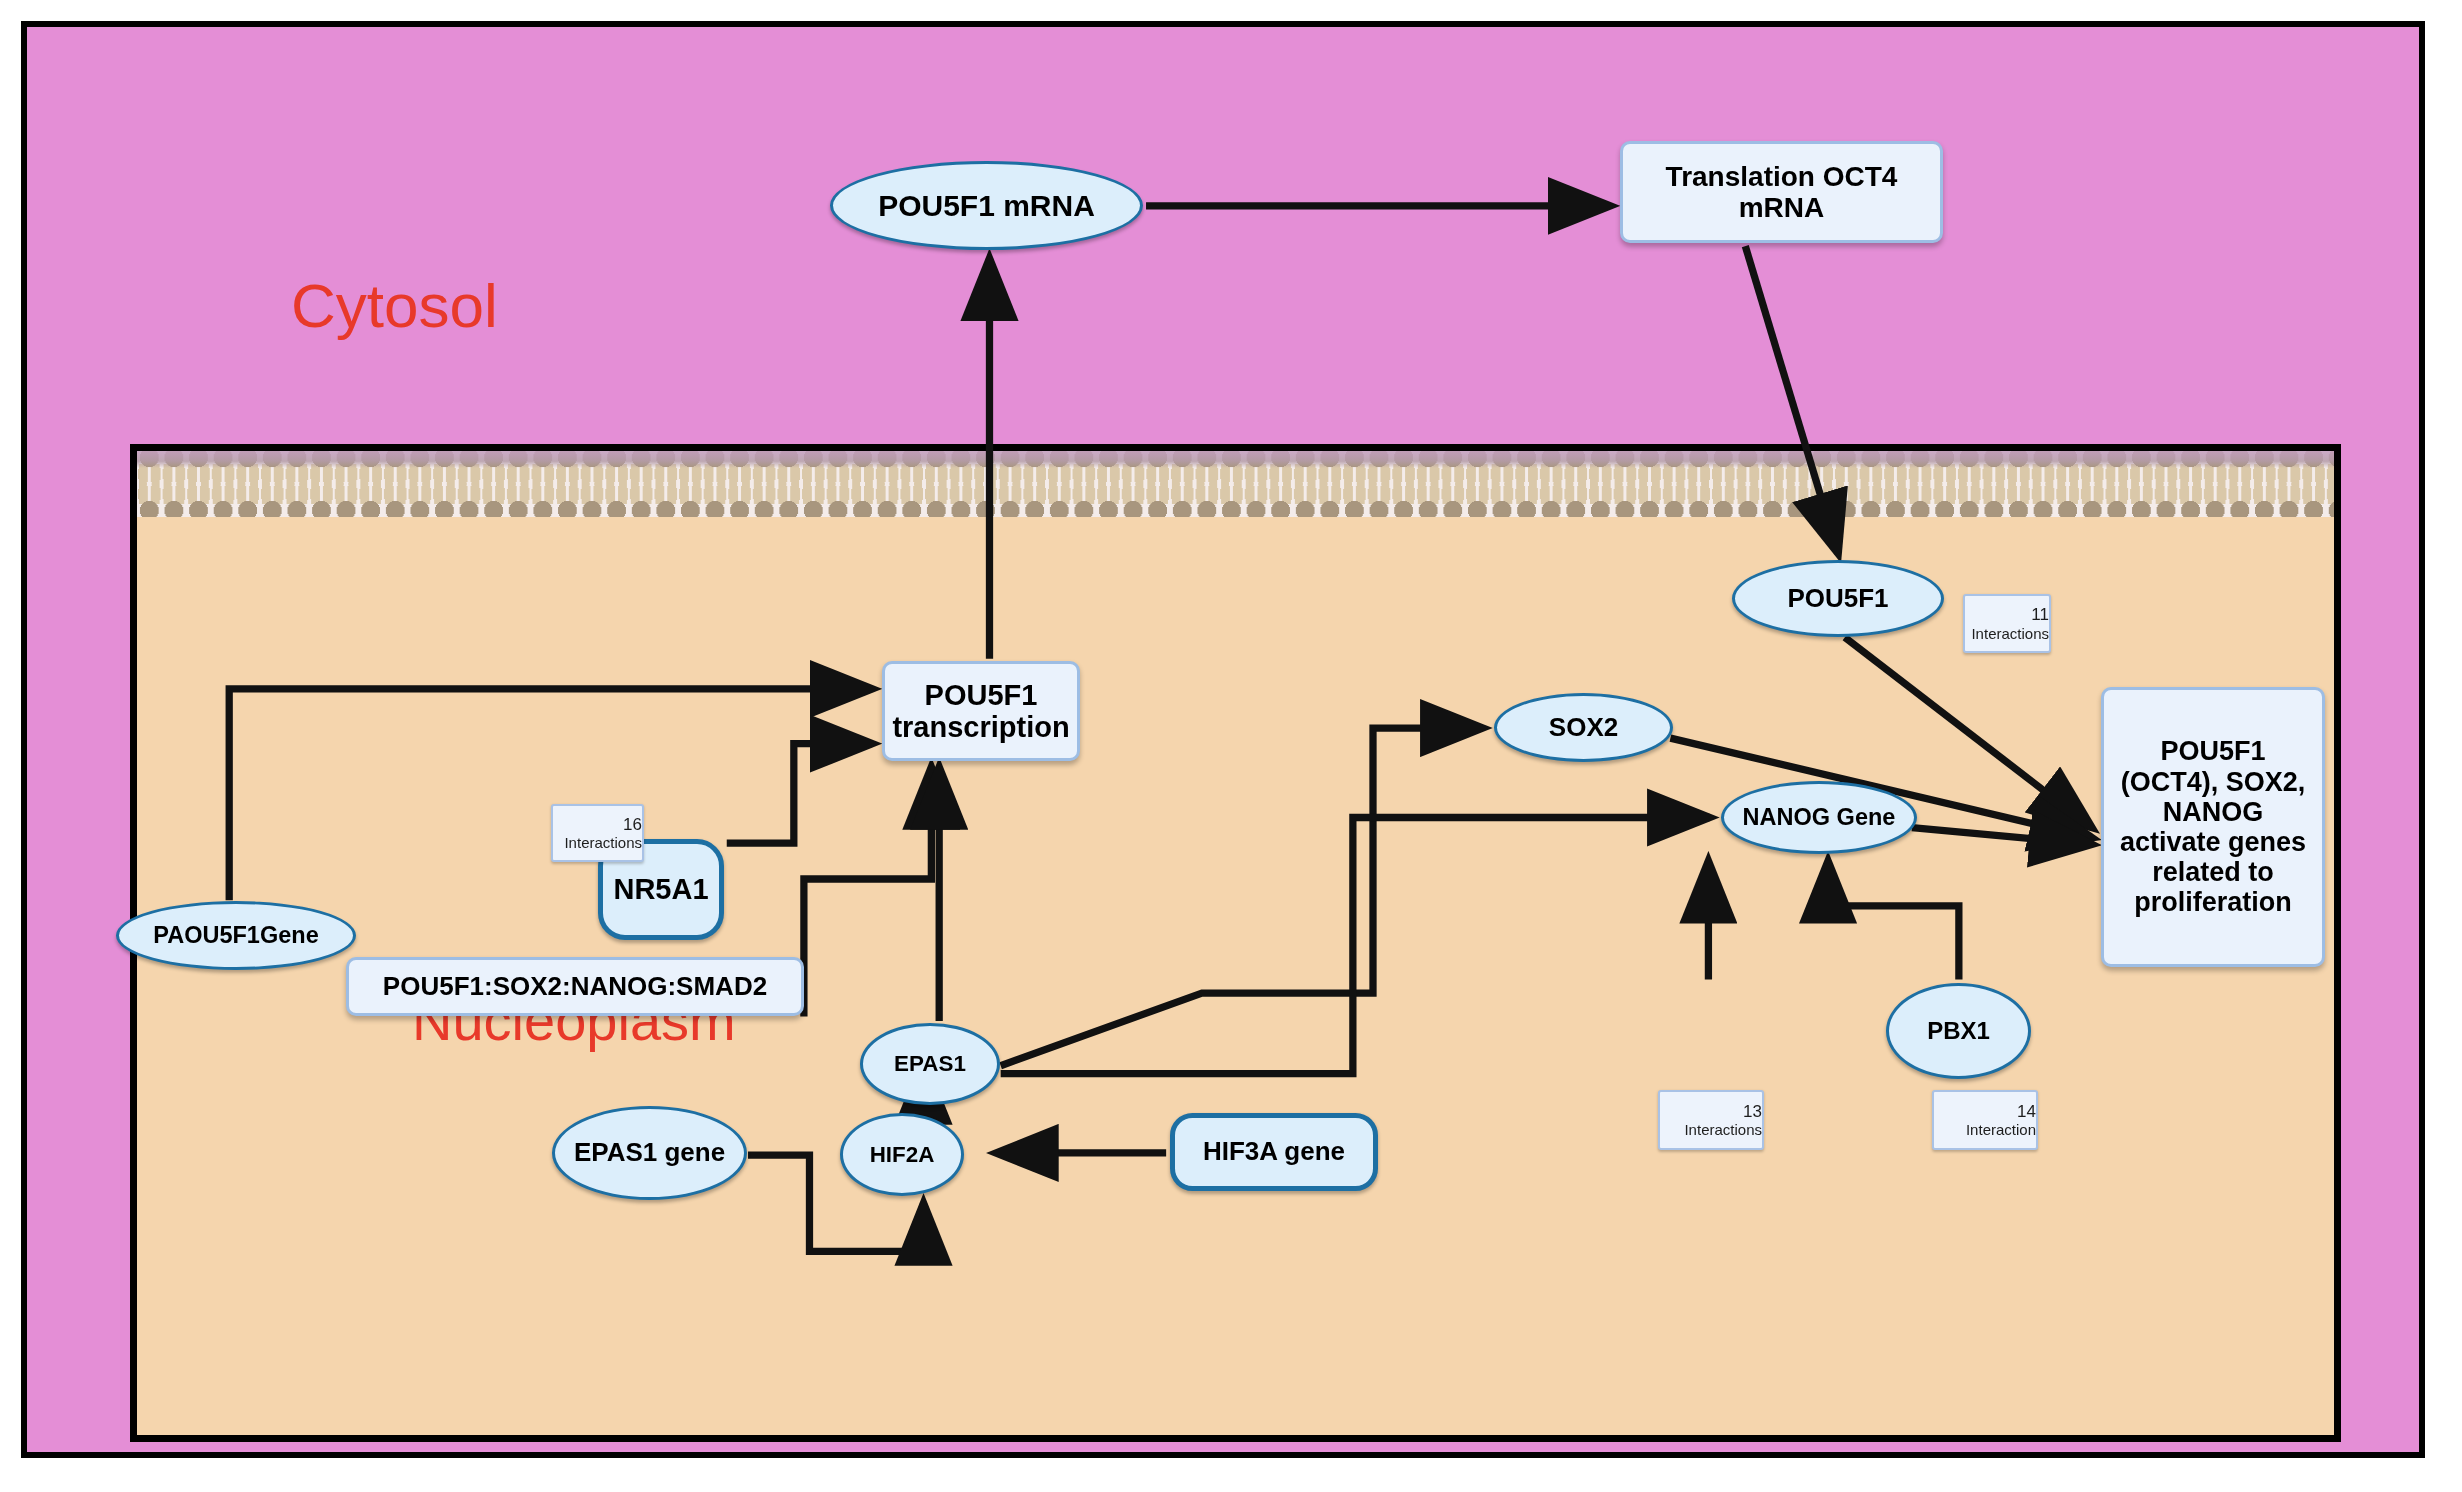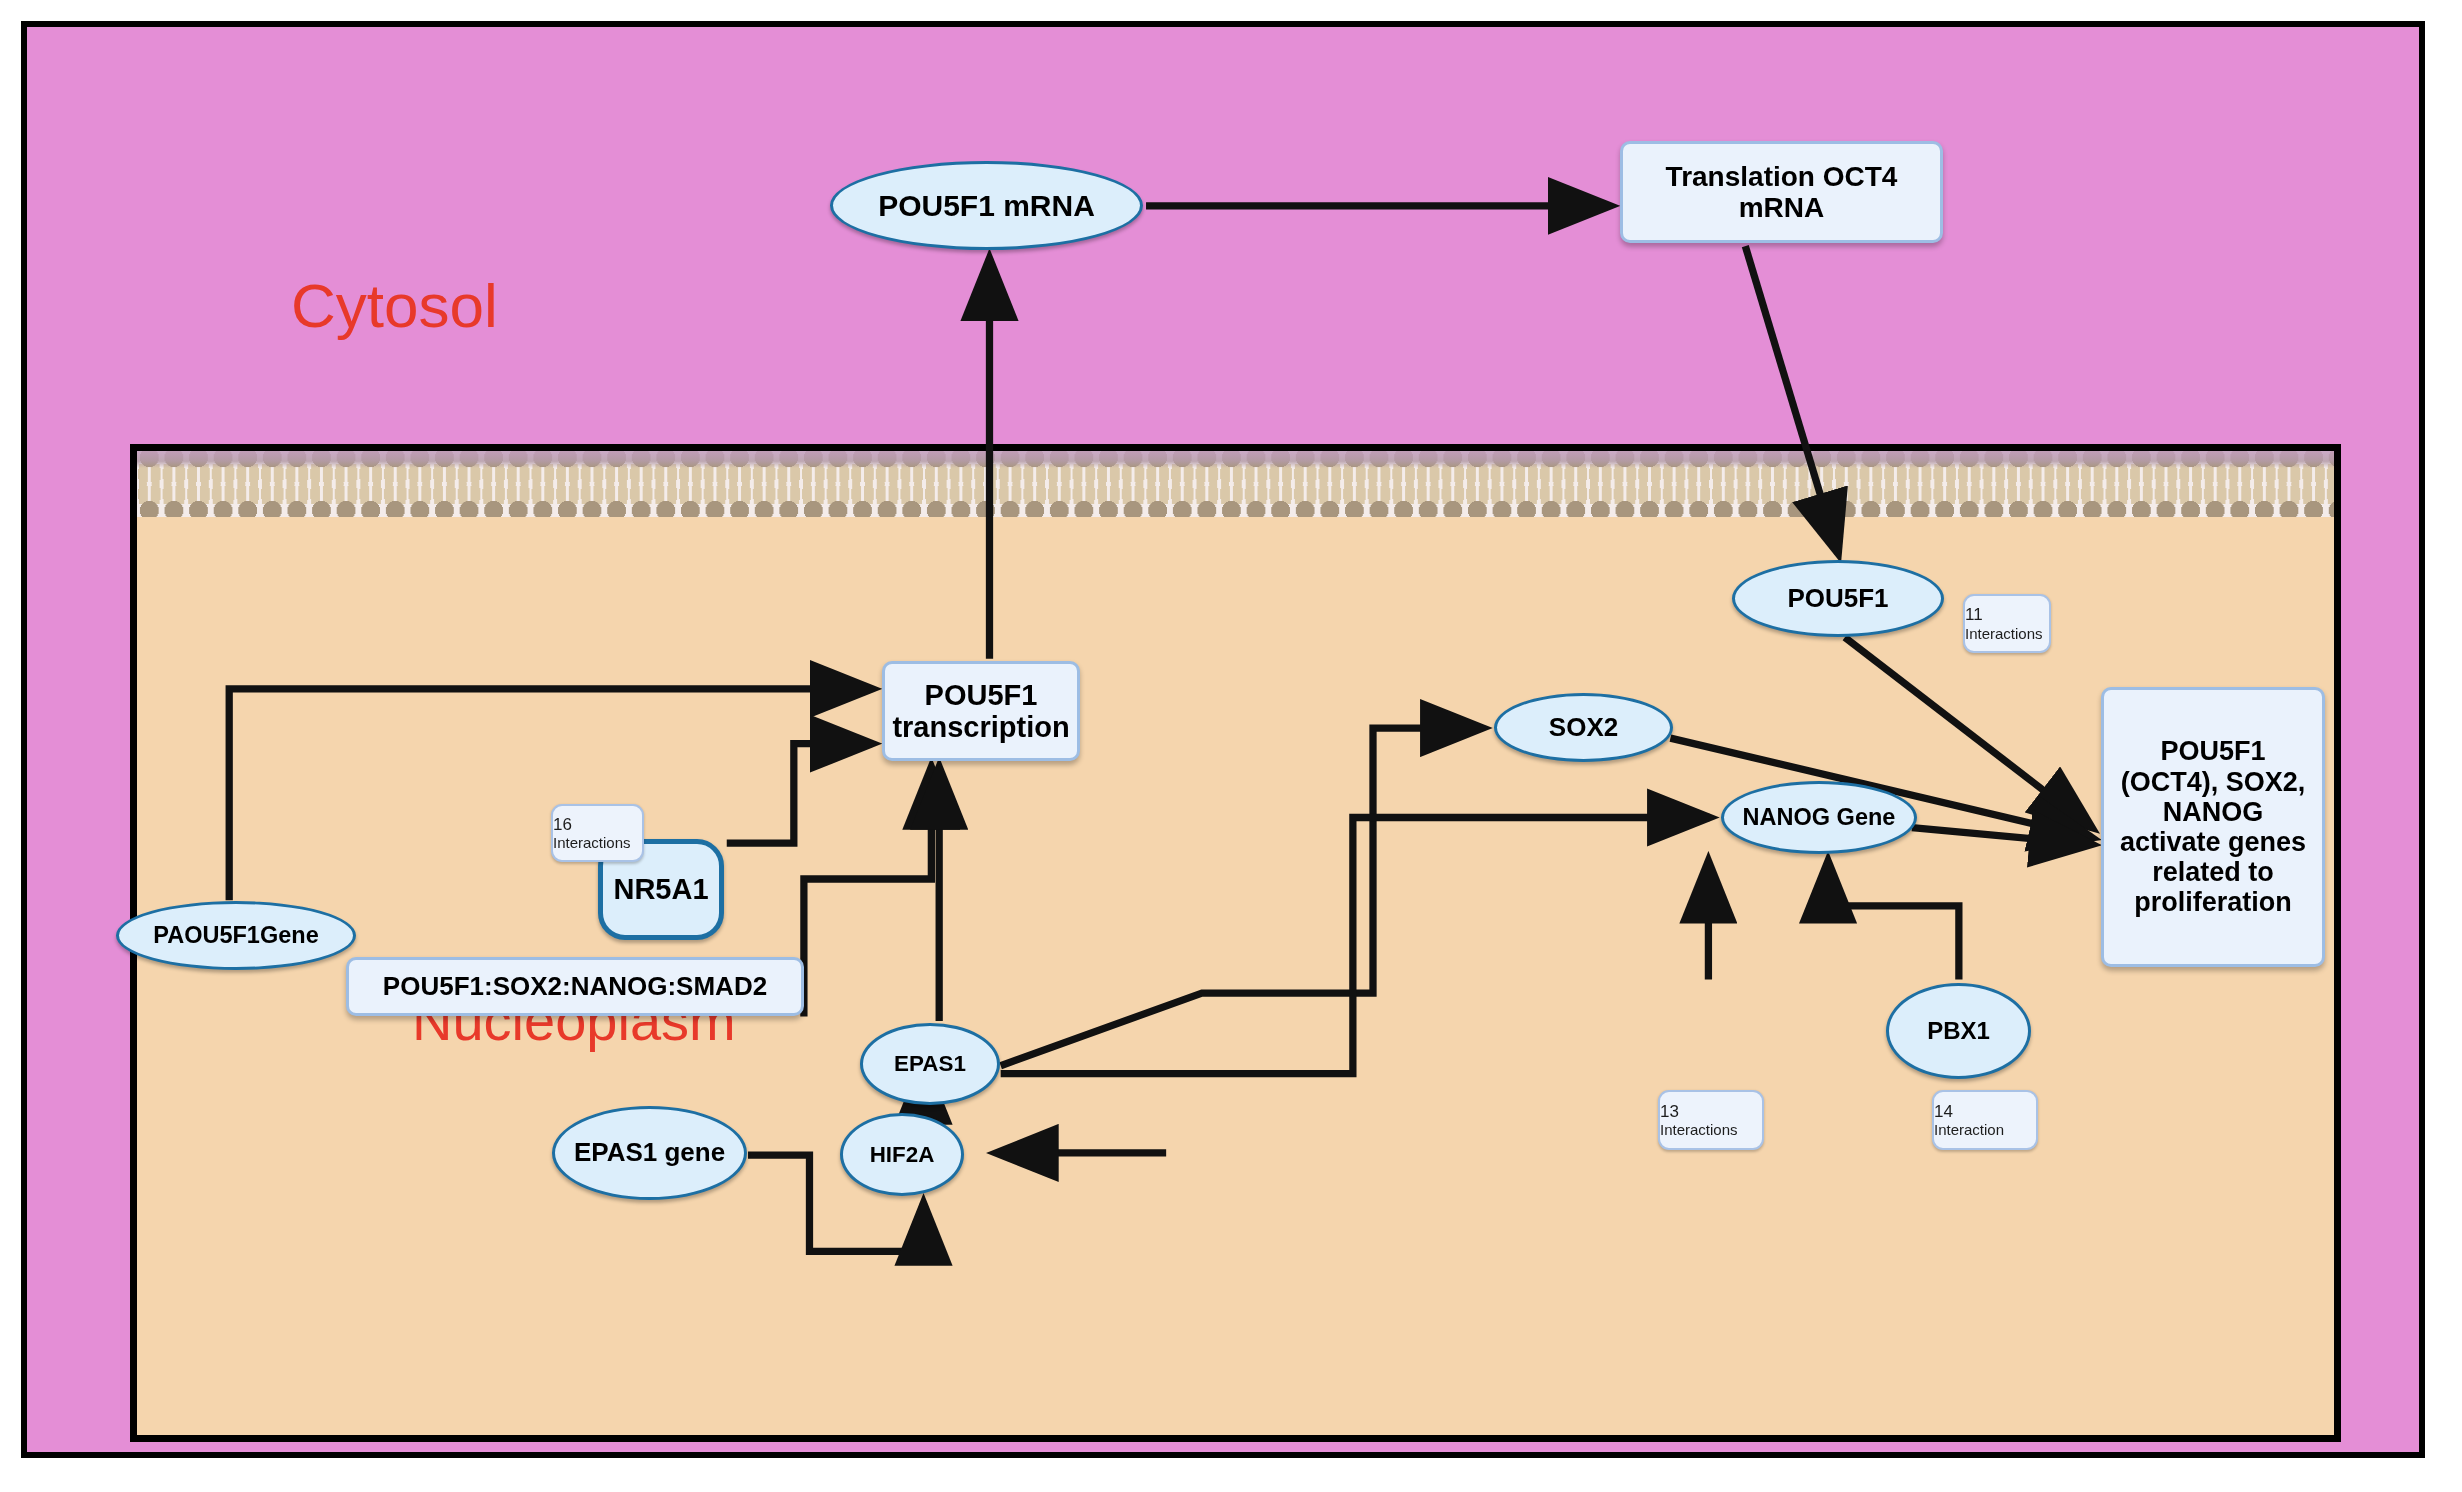--- a/index.html
+++ b/index.html
@@ -75,22 +75,22 @@
   }
   .rect{
     background:#eaf2fc;border:3.9px solid #9dbde4;border-radius:10px;
     box-shadow:0 3.4px 5px rgba(0,0,0,.25);
   }
   .rounded-sq{
     background:#dceefb;border:5px solid #1d6fa3;border-radius:27px;
     box-shadow:0 2.8px 3.9px rgba(0,0,0,.28);
   }
   .badge{
-    position:absolute;background:#edf3fc;border:2.2px solid #a9c2e6;border-radius:11px;
-    display:flex;flex-direction:column;align-items:flex-start;justify-content:center;
+    position:absolute;background:#edf3fc;border:2.2px solid #a9c2e6;border-radius:3px;
+    display:flex;flex-direction:column;align-items:flex-end;justify-content:center;
     color:#1d1d1d;font-weight:400;line-height:1.15;text-align:center;
     box-shadow:0 1.7px 2.8px rgba(0,0,0,.22);
   }
   .badge .num{font-size:17px;}
   .badge .txt{font-size:15px;}
 
   
   #n-pou5f1-mrna{left:830px;top:161px;width:313px;height:89px;font-size:30px;}
   #n-translation{left:1620px;top:141px;width:323px;height:102px;font-size:28px;}
   #n-pou5f1{left:1732px;top:560px;width:212px;height:77px;font-size:26px;}
@@ -245,15 +245,18 @@
   </div>
 
   <div class="node ellipse" id="n-epas1-gene">
     <span>EPAS1 gene</span>
   </div>
 
   <div class="node ellipse" id="n-hif2a">
     <span>HIF2A</span>
   </div>
 
+  <div class="node rounded-sq" id="n-hif3a-gene">
+    <span>HIF3A gene</span>
+  </div>
 
 </div>
 
 
 </body></html>

